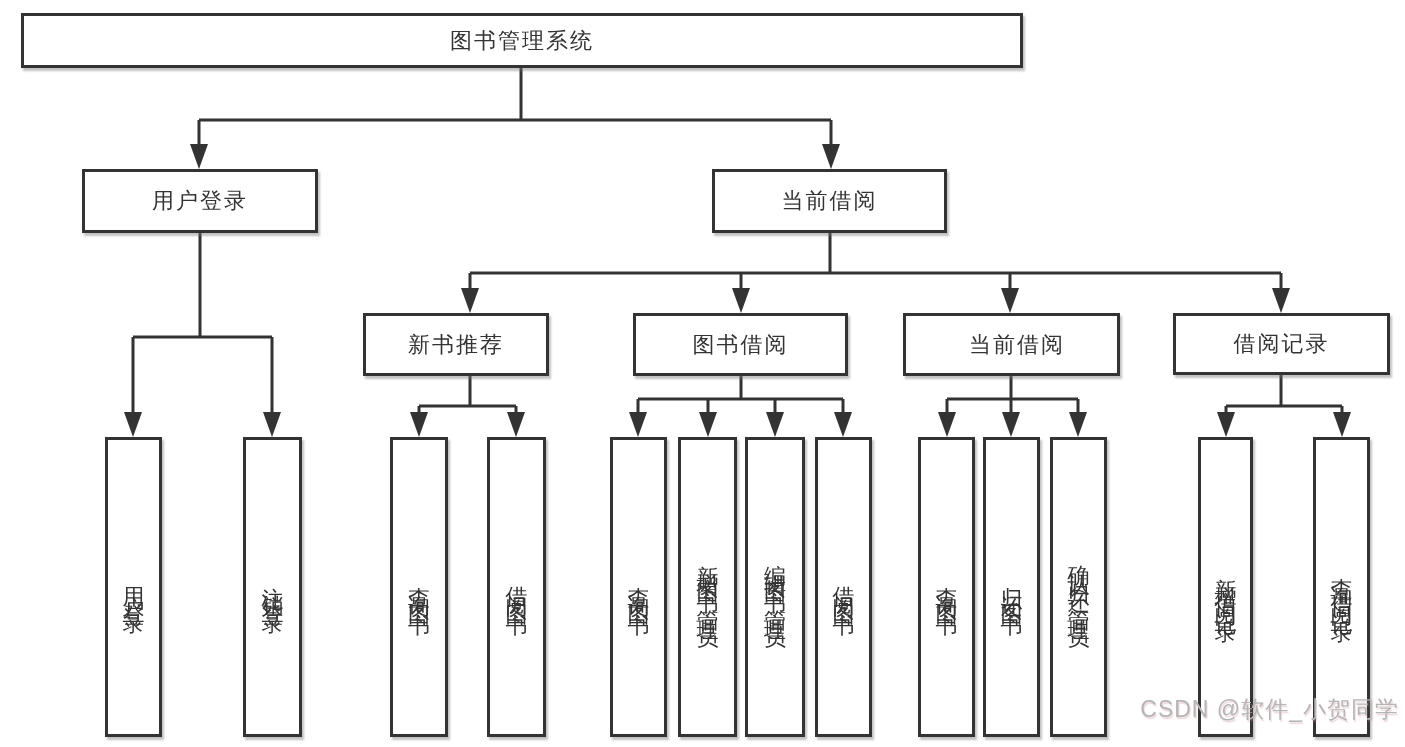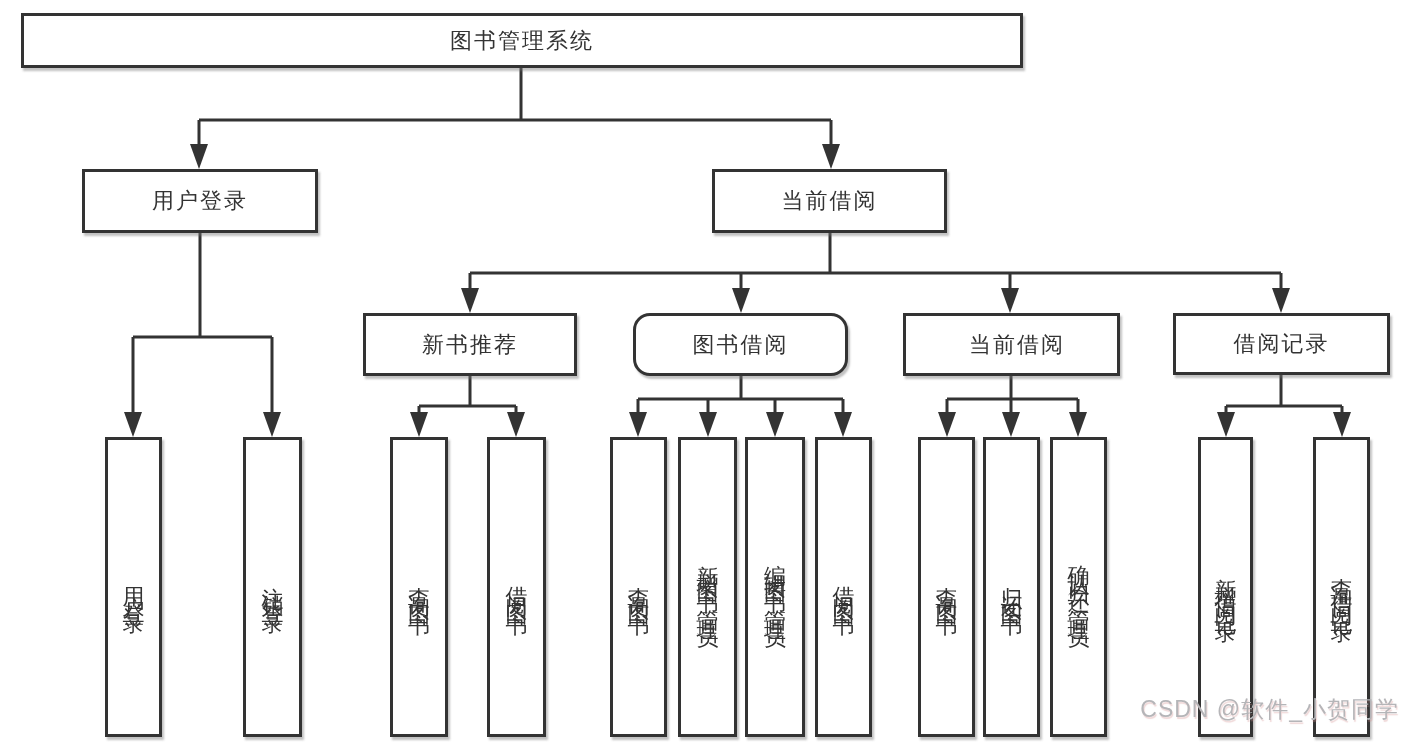--- a/index.html
+++ b/index.html
@@ -95,24 +95,24 @@
     <span>图书管理系统</span>
   </div>
 
   <div class="node" style="left:82px; top:169px; width:236px; height:64px;">
     <span>用户登录</span>
   </div>
   <div class="node" style="left:712px; top:169px; width:235px; height:64px;">
     <span>当前借阅</span>
   </div>
 
-  <div class="node" style="left:363px; top:313px; width:214px; height:63px;">
+  <div class="node" style="left:363px; top:313px; width:186px; height:63px;">
     <span>新书推荐</span>
   </div>
-  <div class="node" style="left:633px; top:313px; width:215px; height:63px;border-radius:17px;">
+  <div class="node" style="left:633px; top:313px; width:215px; height:63px;">
     <span>图书借阅</span>
   </div>
   <div class="node" style="left:903px; top:313px; width:217px; height:63px;padding-left:11px;">
     <span>当前借阅</span>
   </div>
   <div class="node" style="left:1173px; top:313px; width:217px; height:62px;">
     <span>借阅记录</span>
   </div>
 
   <div class="node tall" style="left:105px; top:437px; width:57px; height:300px;">

